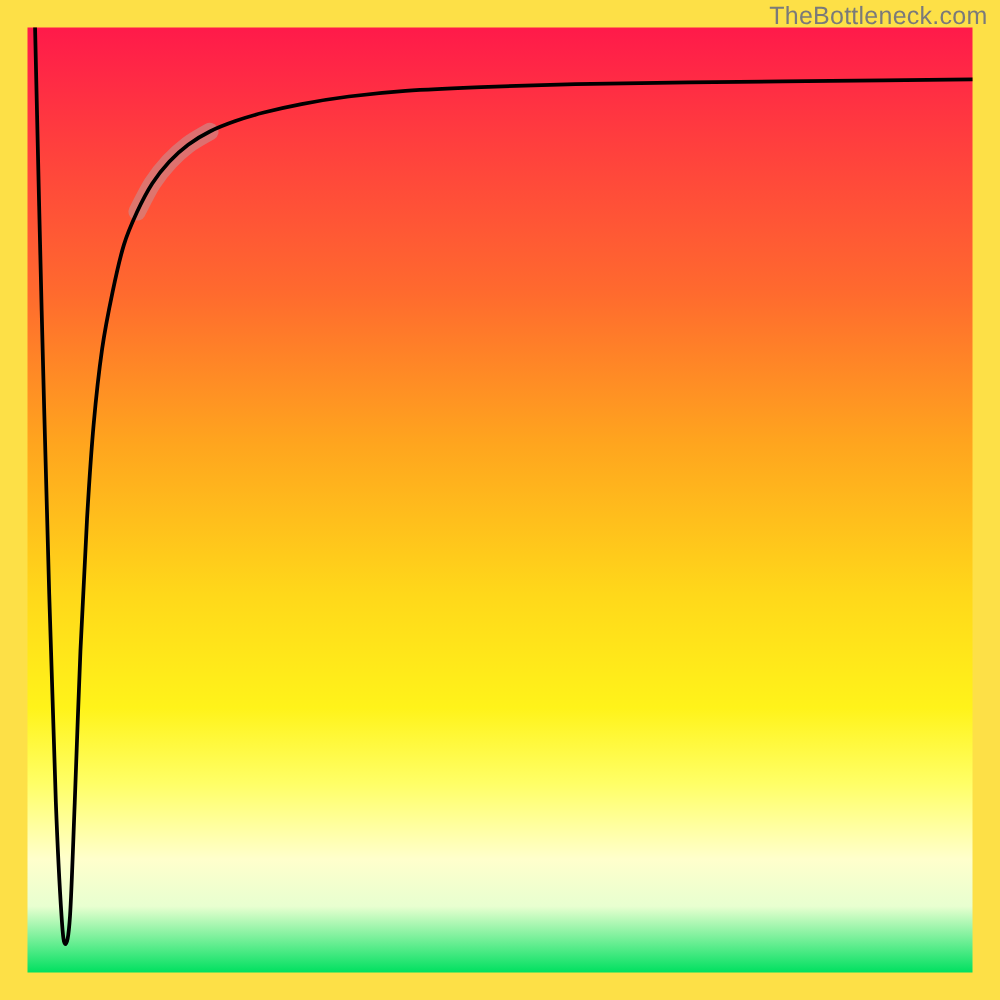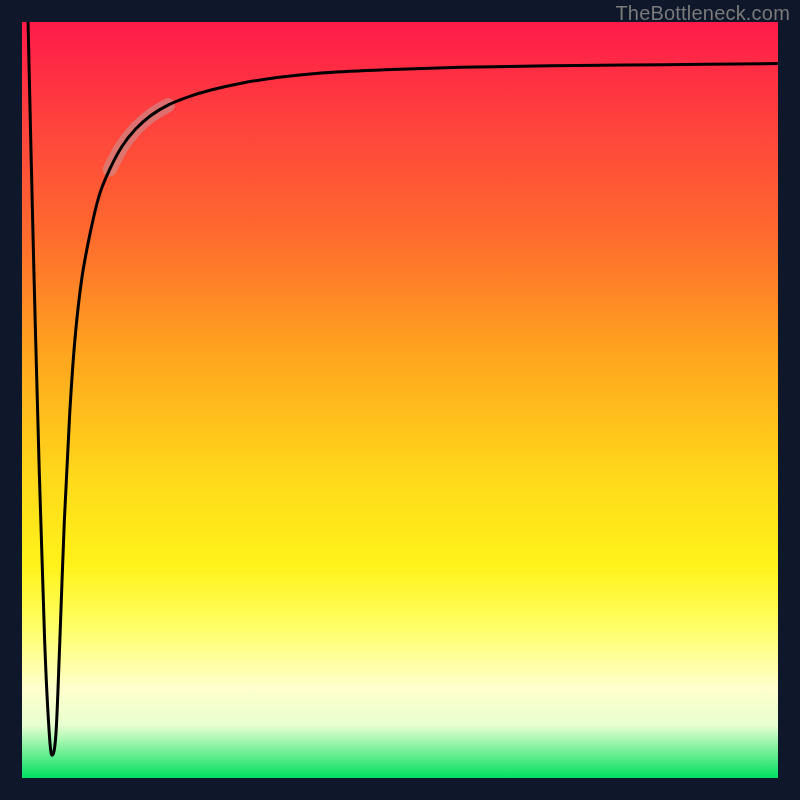--- a/index.html
+++ b/index.html
@@ -8,21 +8,21 @@
     width: 800px;
     height: 800px;
     background: #000;
     overflow: hidden;
     font-family: Arial, Helvetica, sans-serif;
   }
   .outer {
     position: relative;
     width: 800px;
     height: 800px;
-    background: #0f172a;
+    background: #fde047;
   }
   .plot {
     position: absolute;
     left: 22px;
     top: 22px;
     width: 756px;
     height: 756px;
     background: linear-gradient(
       to bottom,
       #ff1a4a 0%,

